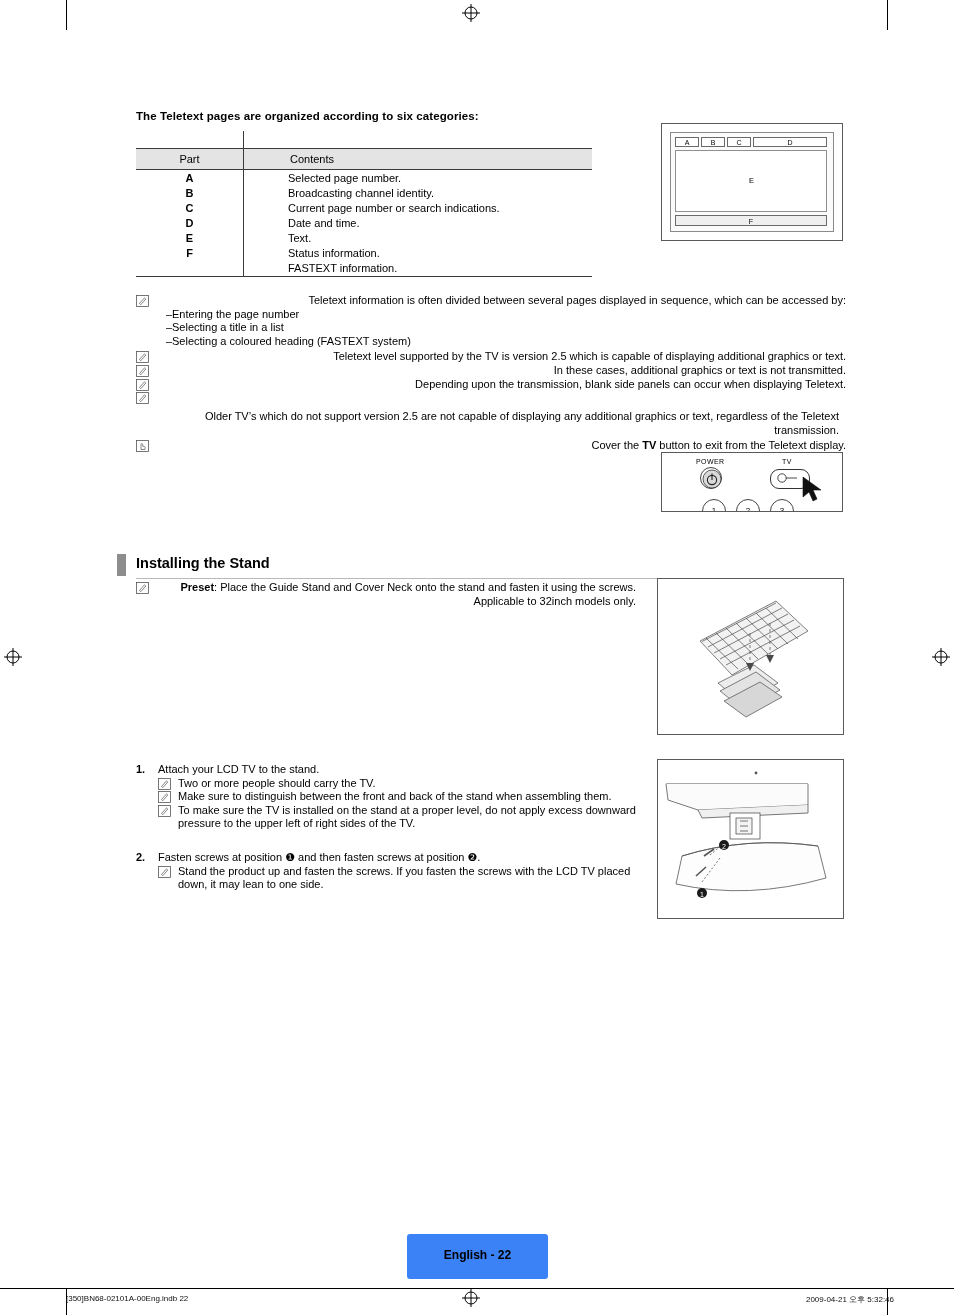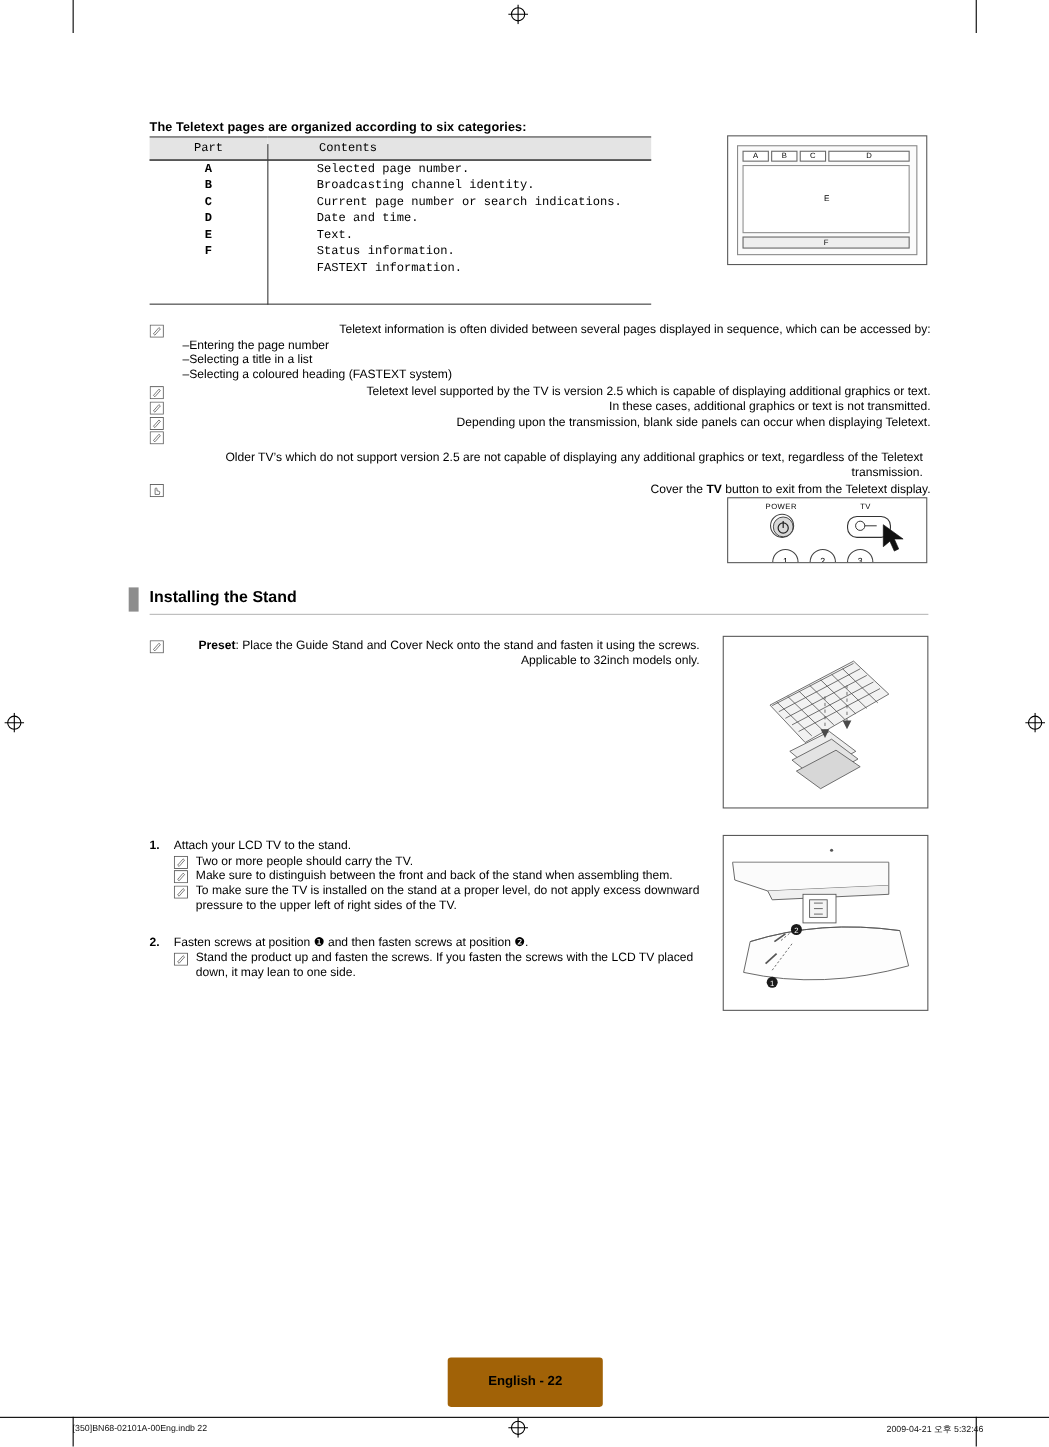--- a/index.html
+++ b/index.html
@@ -39,25 +39,24 @@
     position: absolute;
     font-size: 11.5px;
     font-weight: bold;
     letter-spacing: 0.1px;
   }
 
   
   .tt-table {
     position: absolute;
     left: 136px;
-    top: 124px;
+    top: 148px;
     width: 456px;
     border-collapse: collapse;
     font-size: 11px;
-    font-family: Liberation Mono, monospace;
   }
   .tt-table thead th {
     background: #e4e4e4;
     font-weight: normal;
     font-size: 11px;
     padding: 4px 0 4px 0;
     border-top: 1px solid #3a3a3a;
     border-bottom: 1px solid #3a3a3a;
     text-align: left;
   }
@@ -131,21 +130,21 @@
   }
   .sub-dash .dash {
     width: 16px;
     min-width: 16px;
   }
 
   
   .sec-title-wrap {
     position: absolute;
     left: 117px;
-    top: 534px;
+    top: 554px;
     width: 727px;
     height: 26px;
   }
   .sec-bar {
     position: absolute;
     left: 0; top: 0;
     width: 9px;
     height: 22px;
     background: #8d8d8d;
   }
@@ -233,21 +232,21 @@
     box-sizing: border-box;
   }
 
   
   .footer-tab {
     position: absolute;
     left: 407px;
     top: 1234px;
     width: 141px;
     height: 45px;
-    background: #a16207;
+    background: #3b82f6;
     border-radius: 3px;
   }
   .footer-tab span {
     position: absolute;
     left: 0; right: 0;
     top: 14px;
     text-align: center;
     font-size: 12px;
     font-weight: bold;
   }

